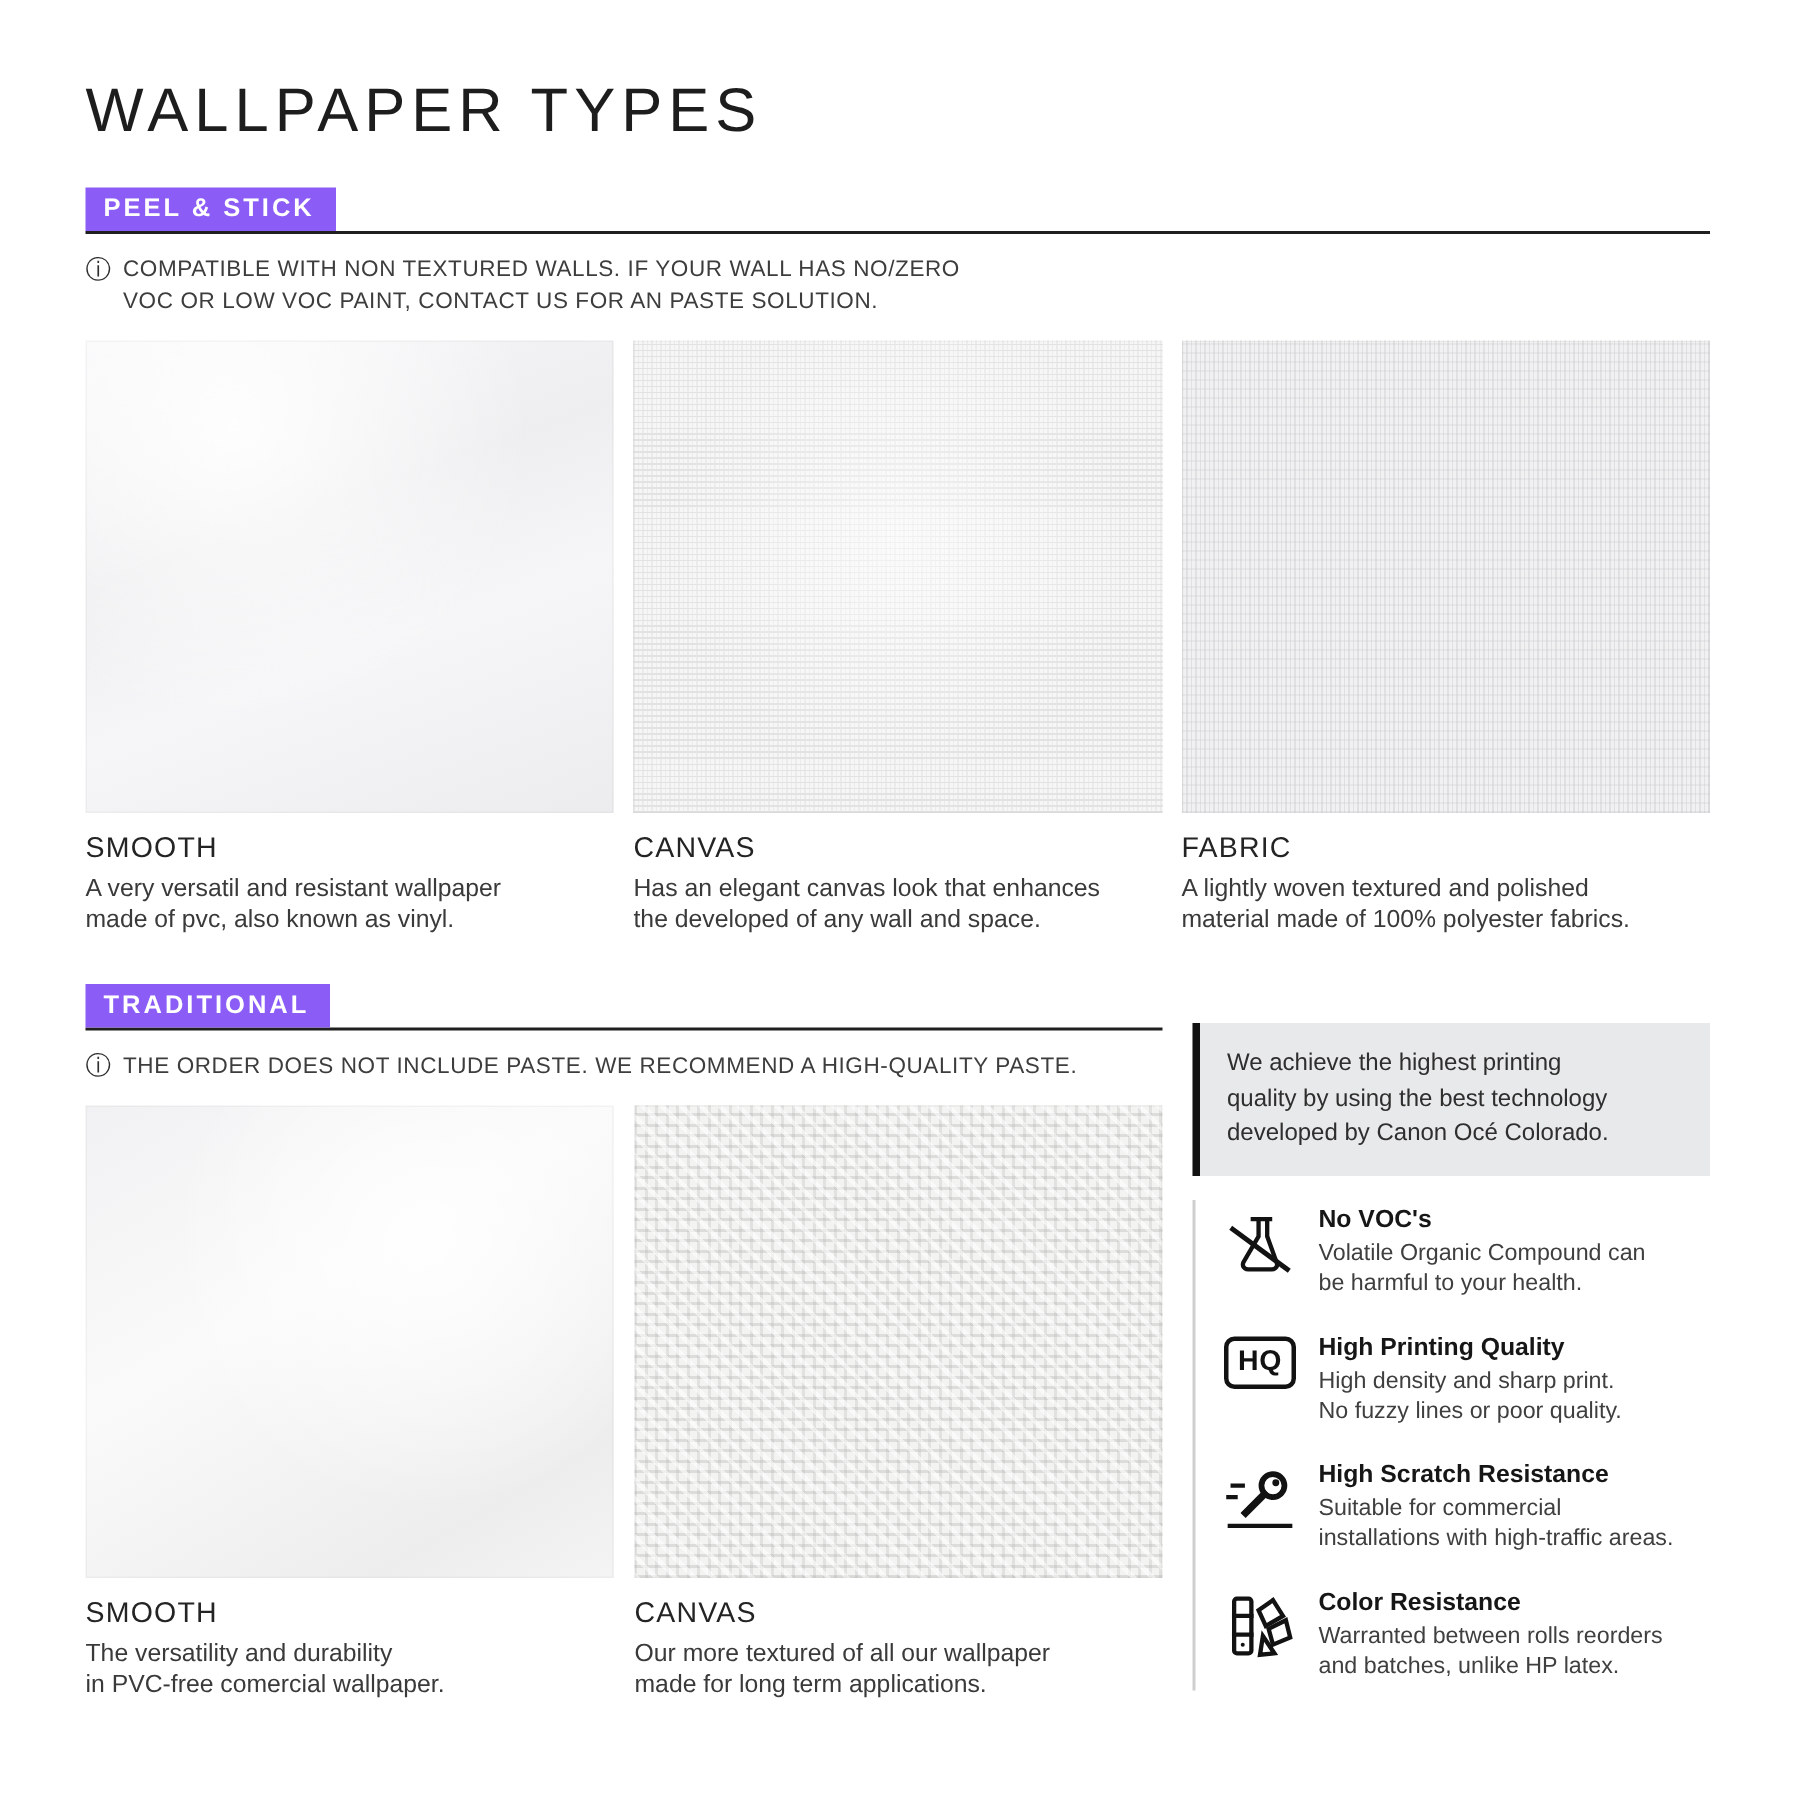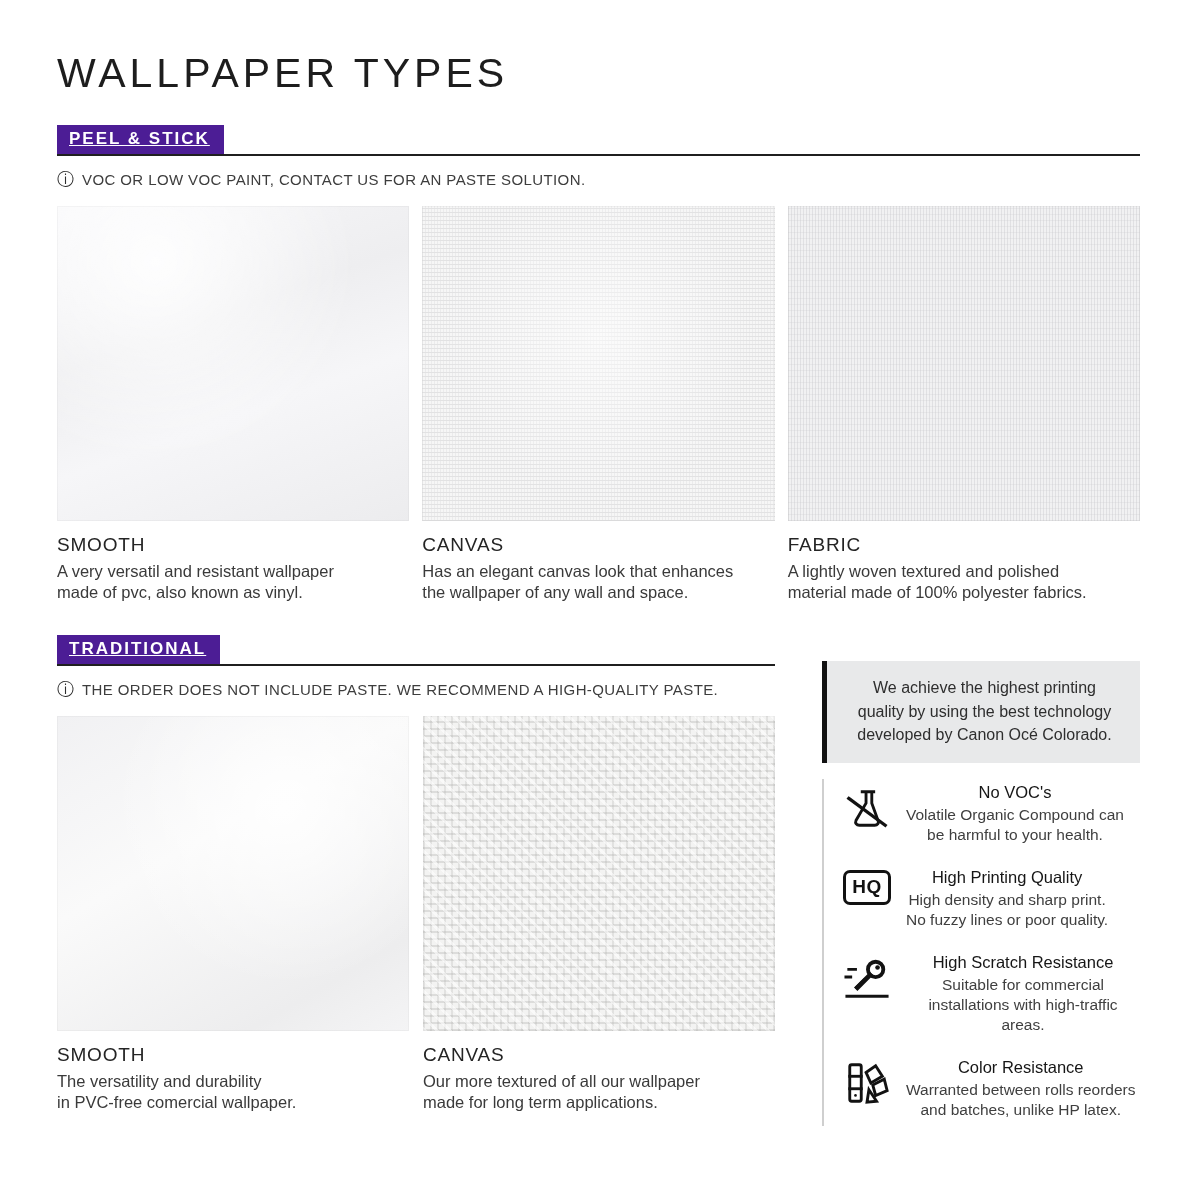--- a/index.html
+++ b/index.html
@@ -6,23 +6,23 @@
   html,body { width:1200px; height:1200px; background:#ffffff; overflow:hidden;
               font-family:"Liberation Sans", sans-serif; color:#222; }
   .page { width:1200px; height:1200px; padding:0 60px 0 57px; }
 
   
   .title { margin-top:50px; width:886px; text-align:left;
            font-size:41px; font-weight:500; letter-spacing:4px; color:#1d1d1d; }
 
   
   .section-header { display:flex; border-bottom:2px solid #1f1f1f; }
-  .badge { display:inline-block; background:#4c1d95; color:#ffffff;
+  .badge { display:inline-block; background:#8b5cf6; color:#ffffff;
            font-size:17px; font-weight:600; letter-spacing:2px;
-           padding:4px 14px 5px 12px;text-decoration:underline; }
+           padding:4px 14px 5px 12px; }
 
   
   .note { display:flex; gap:8px; margin-top:13px; }
   .note-icon { font-size:17px; line-height:21px; color:#2e2e2e; }
   .note-text { font-size:15px; line-height:21px; letter-spacing:0.4px; color:#3d3d3d; }
 
   
   .swatch-row { display:flex; gap:13px; margin-top:16px;justify-content:space-between; }
   .swatch-col { flex:1; }
   .swatch { width:100%; height:315px; box-shadow:inset 0 0 0 1px rgba(0,0,0,0.03); }
@@ -63,28 +63,28 @@
       repeating-linear-gradient(0deg, rgba(178,178,176,0.35) 0px, rgba(178,178,176,0.35) 2px, transparent 2px, transparent 7px),
       repeating-linear-gradient(90deg, rgba(185,185,183,0.30) 0px, rgba(185,185,183,0.30) 2px, transparent 2px, transparent 7px);
   }
 
   
   .bottom { display:flex; margin-top:32px; }
   .bottom-left { width:718px; flex:none; }
   .bottom-left .swatch-row { gap:13px; }
   .bottom-left .swatch-col { flex:none; width:352px; }
 
-  .sidebar { flex:1; margin-left:47px;text-align:center; }
+  .sidebar { flex:1; margin-left:20px; }
   .quote-box { margin-top:26px; background:#e8e9ea; border-left:5px solid #121212;
                padding:15px 16px 16px 18px; font-size:16px; line-height:23.5px; color:#2e2e2e; }
   .features { margin-top:16px; border-left:2px solid #cfcfcf; padding:4px 0 6px 20px;
               display:flex; flex-direction:column; gap:23px; }
   .feature { display:flex; gap:16px; }
   .feature-icon-wrap { width:46px; flex:none; display:flex; align-items:flex-start; justify-content:center; padding-top:2px; }
-  .feature-title { font-size:16.5px; font-weight:400; color:#161616; }
+  .feature-title { font-size:16.5px; font-weight:700; color:#161616; }
   .feature-desc { margin-top:3px; font-size:15.5px; line-height:20px; color:#3f3f3f; }
 
   .hq-box { border:3px solid #121212; border-radius:7px; padding:3px 6px 4px;
             font-size:19px; font-weight:800; letter-spacing:0.5px; color:#121212;
             font-family:"Liberation Sans", sans-serif; }
   svg { display:block; }
 </style>
 </head>
 <body>
 
@@ -92,38 +92,39 @@
 
   <h1 class="title">WALLPAPER TYPES</h1>
 
   <section style="margin-top:28px;">
     <div class="section-header">
       <span class="badge">PEEL &amp; STICK</span>
     </div>
     <div class="note">
       <span class="note-icon">ⓘ</span>
       <div class="note-text">
+        <div>COMPATIBLE WITH NON TEXTURED WALLS. IF YOUR WALL HAS NO/ZERO</div>
         <div>VOC OR LOW VOC PAINT, CONTACT US FOR AN PASTE SOLUTION.</div>
       </div>
     </div>
     <div class="swatch-row">
       <div class="swatch-col">
         <div class="swatch tex-smooth"></div>
         <div class="swatch-name">SMOOTH</div>
         <div class="swatch-desc">
           <div>A very versatil and resistant wallpaper</div>
           <div>made of pvc, also known as vinyl.</div>
         </div>
       </div>
       <div class="swatch-col">
         <div class="swatch tex-canvas"></div>
         <div class="swatch-name">CANVAS</div>
         <div class="swatch-desc">
           <div>Has an elegant canvas look that enhances</div>
-          <div>the wallpaper of any wall and space.</div>
+          <div>the developed of any wall and space.</div>
         </div>
       </div>
       <div class="swatch-col">
         <div class="swatch tex-fabric"></div>
         <div class="swatch-name">FABRIC</div>
         <div class="swatch-desc">
           <div>A lightly woven textured and polished</div>
           <div>material made of 100% polyester fabrics.</div>
         </div>
       </div>

